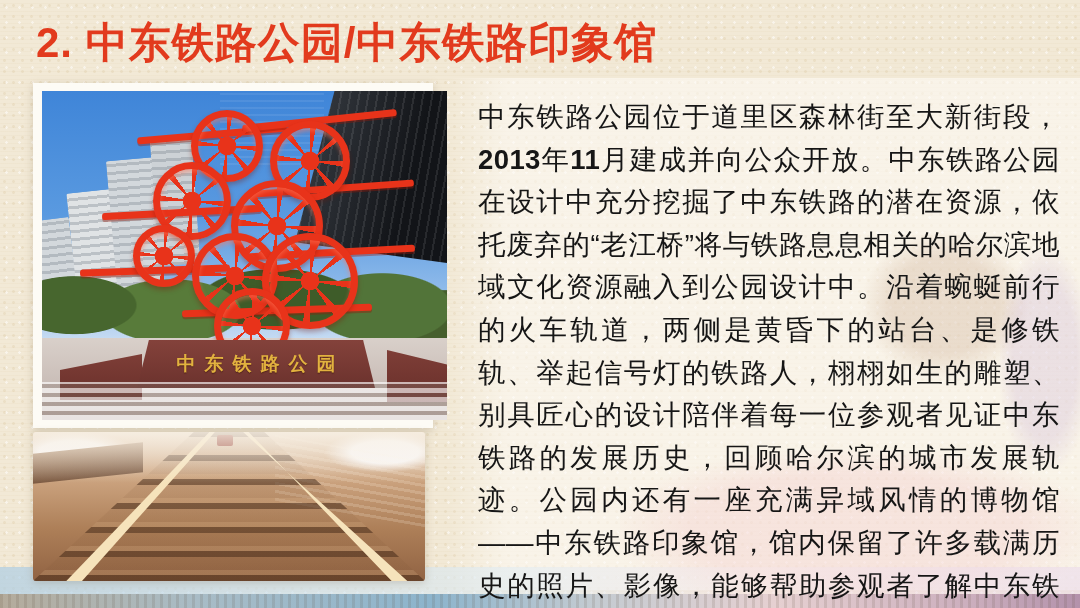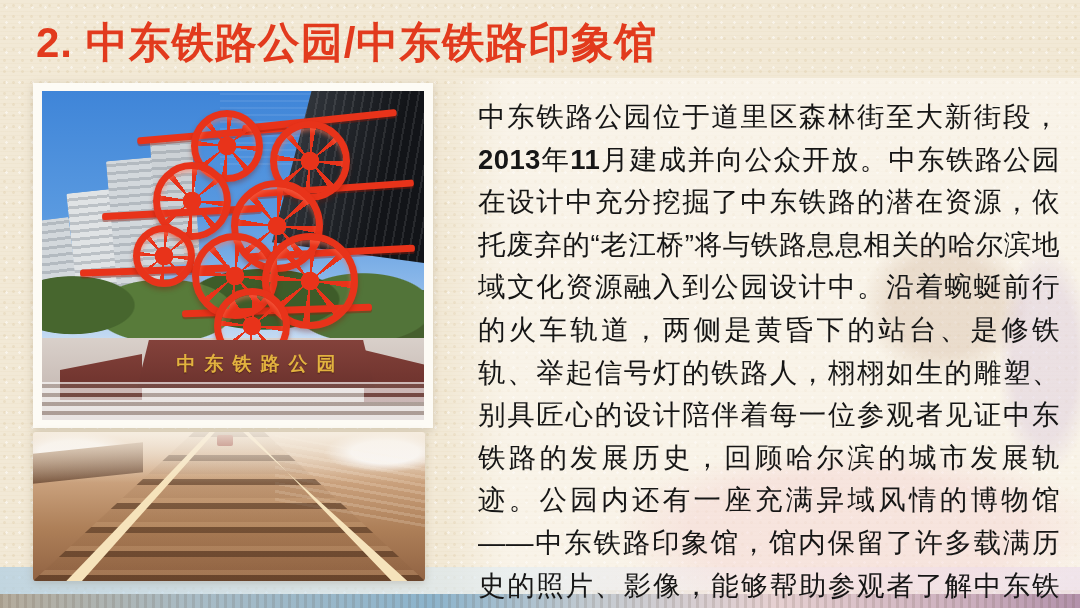--- a/index.html
+++ b/index.html
@@ -57,21 +57,21 @@
     left:33px;top:83px;width:382px;height:329px;
     background:#fdfbf5;padding:8px 9px;box-shadow:0 2px 8px rgba(120,100,70,.25);
   }
   .photo-railway{
     left:33px;top:432px;width:392px;height:149px;
     box-shadow:0 2px 8px rgba(120,100,70,.25);border-radius:3px;
   }
   .scene{position:relative;width:100%;height:100%;overflow:hidden;}
 
   
-  .scene-sculpture{background:linear-gradient(#3f85d8 0%, #5a9ae0 38%, #93bdeb 62%, #c4daf2 75%);}
+  .scene-sculpture{background:linear-gradient(#3f85d8 0%, #5a9ae0 38%, #93bdeb 62%, #c4daf2 75%);padding-left:23px;}
   .bldg{position:absolute;background:#d3d8dc;border-radius:2px;
     background-image:repeating-linear-gradient(0deg, rgba(120,130,140,.35) 0 3px, transparent 3px 8px);}
   .bldg1{left:-8px;top:128px;width:40px;height:86px;transform:rotate(-7deg);}
   .bldg2{left:30px;top:100px;width:46px;height:112px;transform:rotate(-6deg);background-color:#e0e3e5;}
   .bldg3{left:70px;top:68px;width:48px;height:142px;transform:rotate(-5deg);}
   .bldg4{left:112px;top:46px;width:42px;height:128px;transform:rotate(-4deg);background-color:#cdd2d6;}
   .tower-mid{position:absolute;left:178px;top:0;width:104px;height:74px;
     background:linear-gradient(110deg,#474c54,#1d2025);
     background-image:repeating-linear-gradient(0deg, rgba(255,255,255,.08) 0 2px, transparent 2px 7px);}
   .tower-right{position:absolute;right:0;top:0;width:152px;height:172px;

